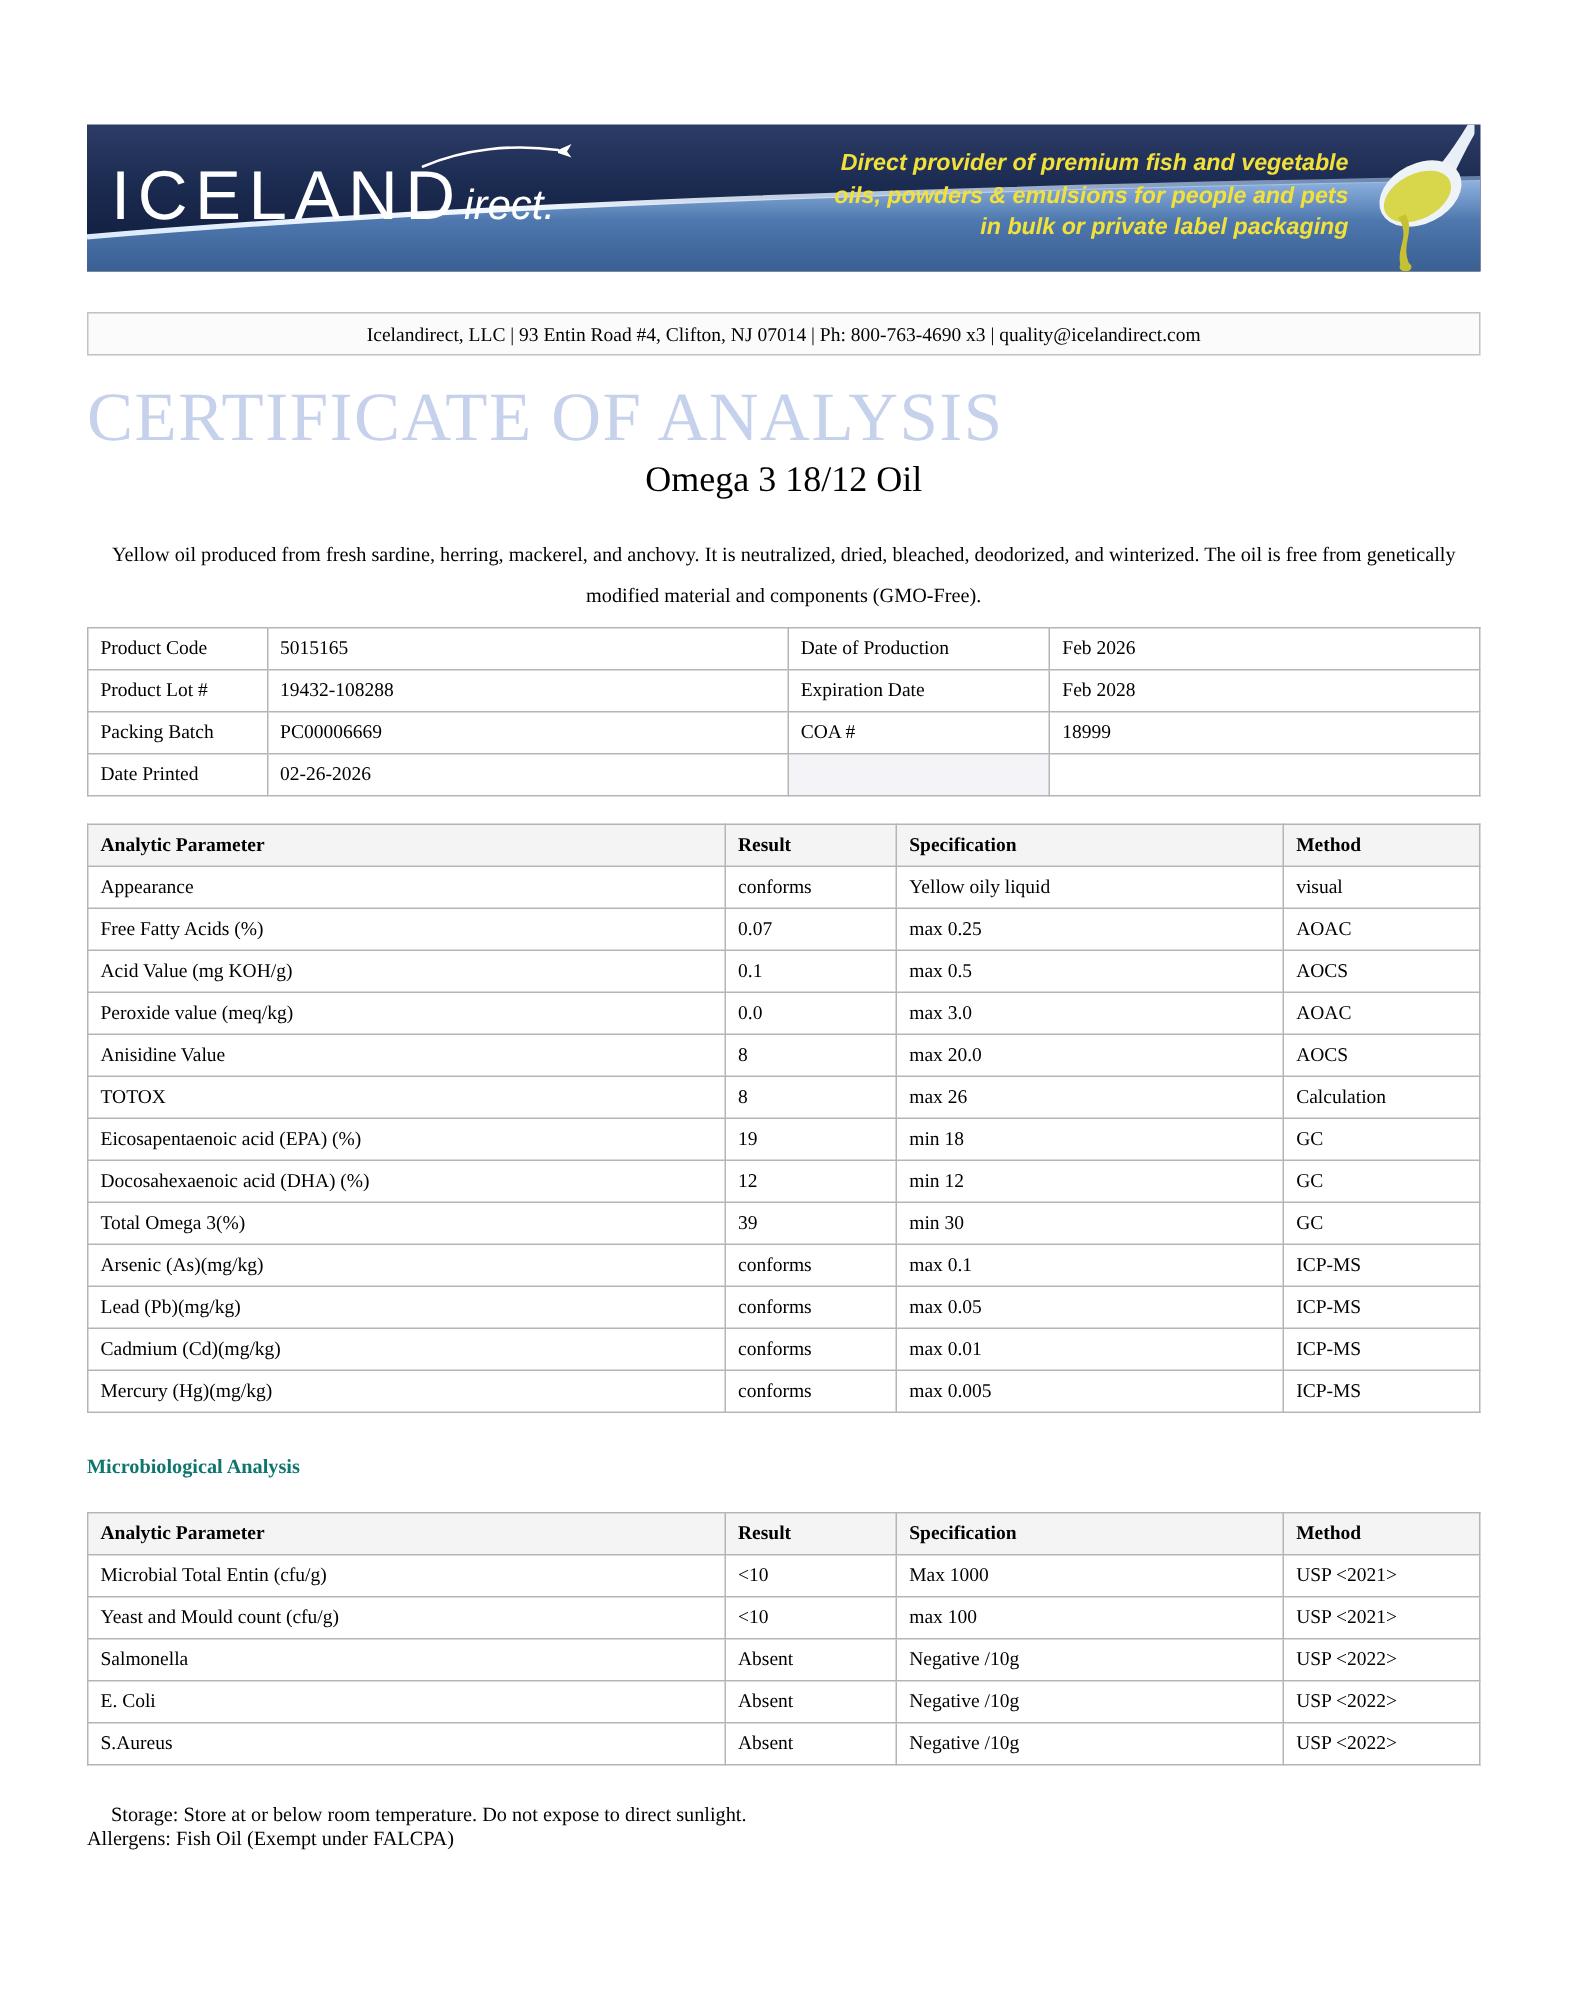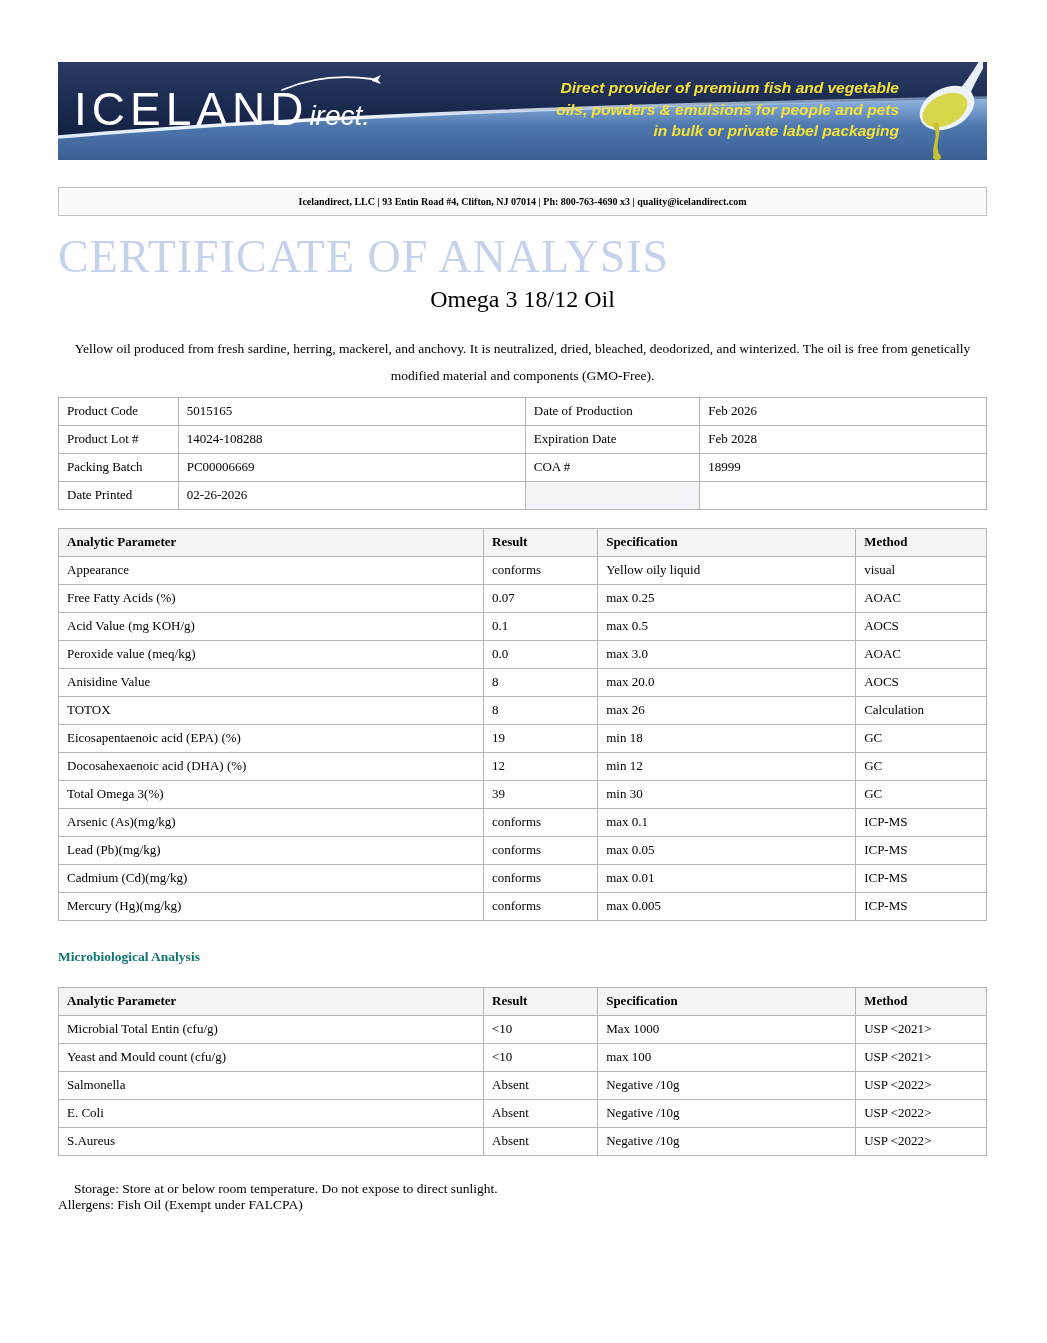--- a/index.html
+++ b/index.html
@@ -1,18 +1,18 @@
 <!DOCTYPE html>
 <html><head>
 <meta charset="utf-8">
 <style>
   html,body { margin:0; padding:0; background:#ffffff; }
   .page {
     width:1047px; height:1343px; margin:0 auto; background:#fff;
-    box-sizing:border-box; padding:62px 60px 0 58px;
+    box-sizing:border-box; padding:83px 60px 0 58px;
     font-family:"Liberation Serif","DejaVu Serif",serif; color:#000;
     position:relative; overflow:hidden;
   }
 
   
   .banner {
     height:98px; position:relative; overflow:hidden;
     background:linear-gradient(180deg,#2c3c66 0%,#1a294e 45%,#0e1c3a 100%);
   }
   .banner-swoosh { position:absolute; inset:0; width:100%; height:100%; display:block; }
@@ -30,22 +30,21 @@
     position:absolute; top:15px; right:88px; text-align:right; z-index:2;
     font-family:"Liberation Sans","DejaVu Sans",sans-serif;
     font-style:italic; font-weight:700; font-size:15.5px; line-height:1.4;
   }
   .spoon { position:absolute; right:4px; top:0; z-index:2; }
 
   
   .contact-bar {
     margin-top:27px; border:1px solid #c2c2c2; background:#fbfbfc;
     height:29px; box-sizing:border-box; display:flex; align-items:center; justify-content:center;
-    font-size:10px;
-    font-weight:bold;
+    font-size:13px;
   }
 
   
   .title { margin-top:16px; text-align:left; font-size:46px; font-weight:400; letter-spacing:1px; line-height:1.1; }
   .subtitle { text-align:center; font-size:24px; margin-top:3px; }
   .description { margin-top:22px; text-align:center; font-size:13.5px; line-height:2.0; }
 
   
   table { width:100%; border-collapse:collapse; table-layout:fixed; }
   td, th {
@@ -128,21 +127,21 @@
     </colgroup>
     <tbody>
         <tr>
           <td>Product Code</td>
           <td>5015165</td>
           <td>Date of Production</td>
           <td>Feb 2026</td>
         </tr>
         <tr>
           <td>Product Lot #</td>
-          <td>14024-108288</td>
+          <td>19432-108288</td>
           <td>Expiration Date</td>
           <td>Feb 2028</td>
         </tr>
         <tr>
           <td>Packing Batch</td>
           <td>PC00006669</td>
           <td>COA #</td>
           <td>18999</td>
         </tr>
         <tr>

